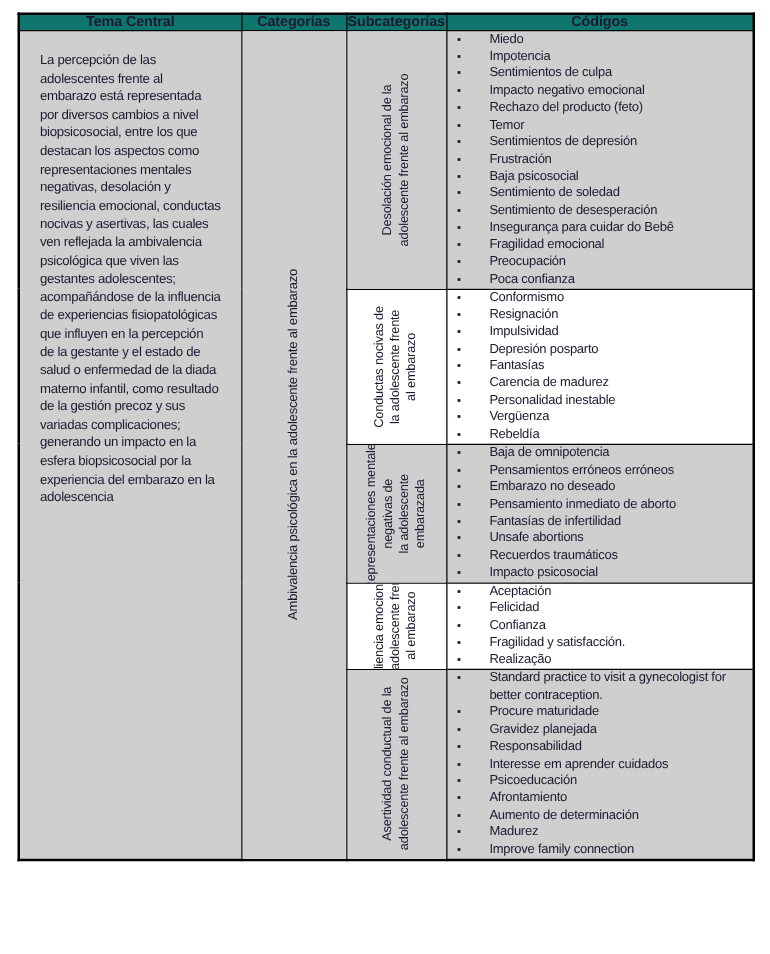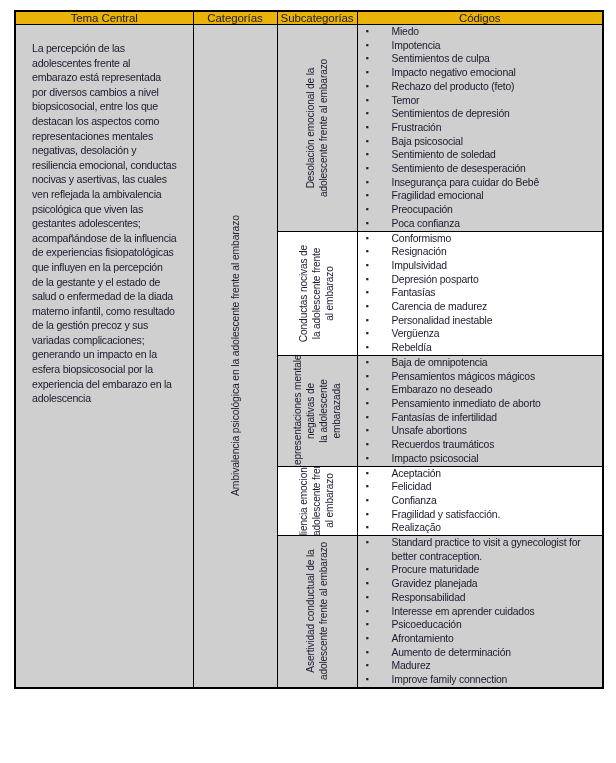--- a/index.html
+++ b/index.html
@@ -31,23 +31,23 @@
   }
 
   table.matrix td, table.matrix th {
     border: 1px solid #000000;
     vertical-align: top;
     padding: 0;
   }
 
   
   thead th {
-    background: #eab308;
+    background: #0f766e;
     text-align: center;
-    font-weight: normal;
+    font-weight: bold;
     font-size: 11.5px;
     padding: 4px 2px 5px 2px;
     border-bottom: 2px solid #000000;
     letter-spacing: -0.1px;
     white-space: nowrap;
   }
 
   
   col.c-tema   { width: 178px; }
   col.c-cat    { width: 84px;  }
@@ -205,21 +205,21 @@
 
       <tr>
         <td class="vert">
           <div class="rot-wrap">
             <span class="rot">Representaciones mentales<br>negativas de<br>la adolescente<br>embarazada</span>
           </div>
         </td>
         <td class="codes">
           <ul class="codelist">
               <li><span class="bullet">▪</span><span>Baja de omnipotencia</span></li>
-              <li><span class="bullet">▪</span><span>Pensamientos mágicos mágicos</span></li>
+              <li><span class="bullet">▪</span><span>Pensamientos erróneos erróneos</span></li>
               <li><span class="bullet">▪</span><span>Embarazo no deseado</span></li>
               <li><span class="bullet">▪</span><span>Pensamiento inmediato de aborto</span></li>
               <li><span class="bullet">▪</span><span>Fantasías de infertilidad</span></li>
               <li><span class="bullet">▪</span><span>Unsafe abortions</span></li>
               <li><span class="bullet">▪</span><span>Recuerdos traumáticos</span></li>
               <li><span class="bullet">▪</span><span>Impacto psicosocial</span></li>
             </ul>
         </td>
       </tr>
 

